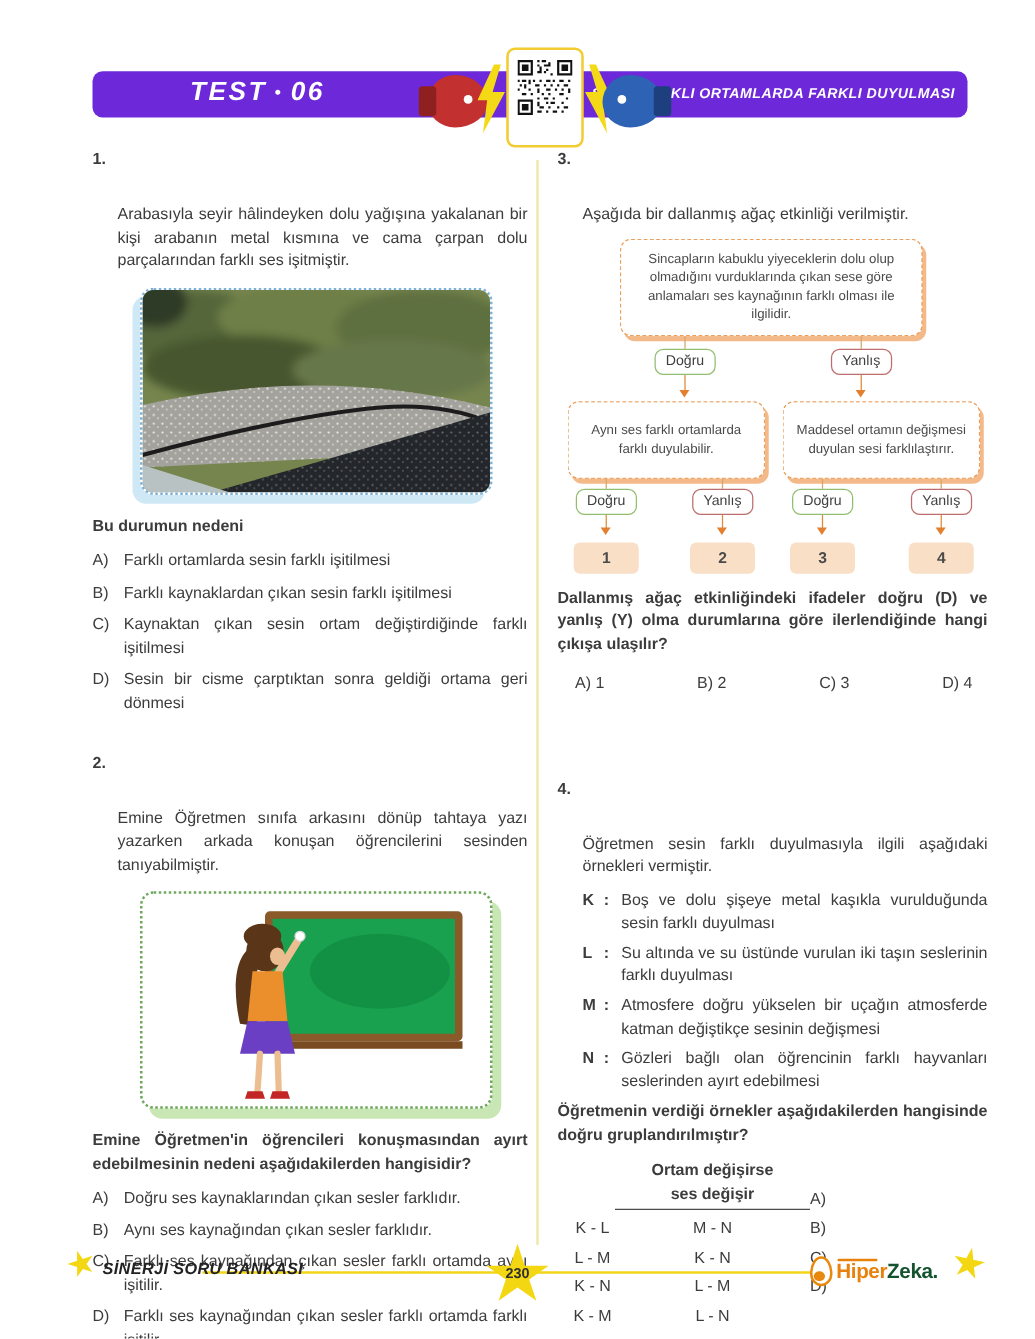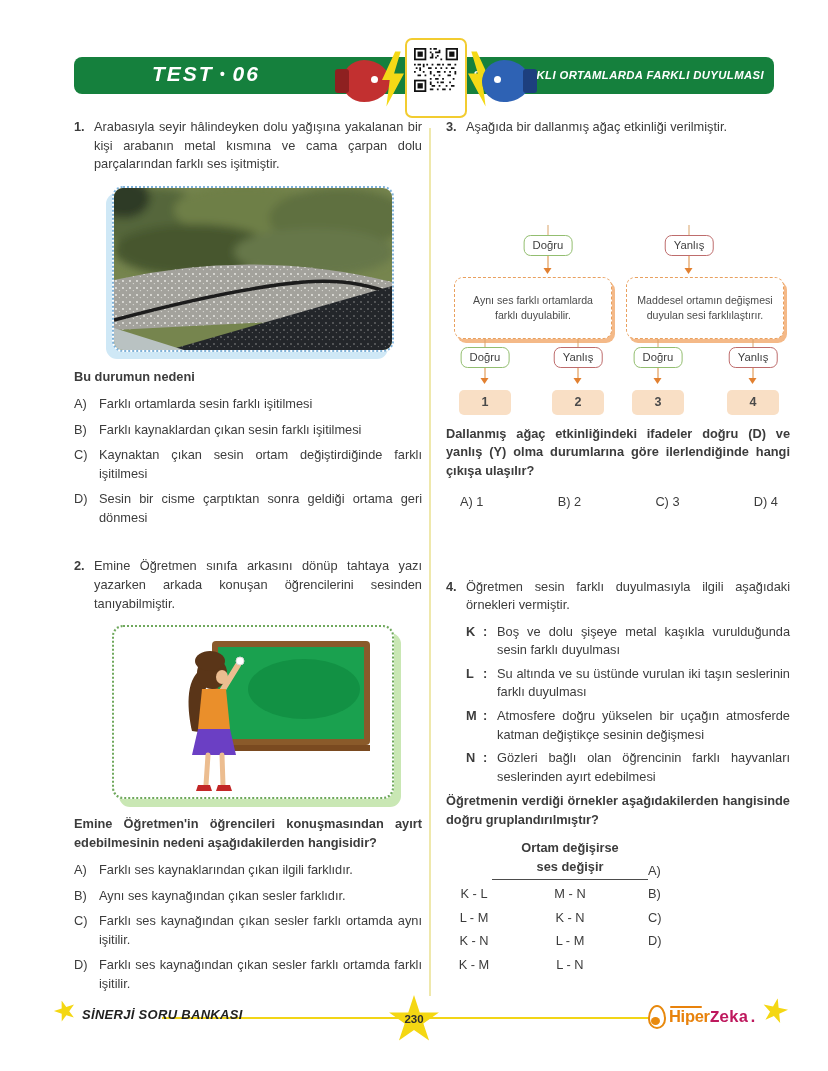--- a/index.html
+++ b/index.html
@@ -1,21 +1,21 @@
 <!DOCTYPE html>
 <html><head>
 <meta charset="utf-8">
 <style>
   html,body{margin:0;padding:0;background:#fff;}
   .page{position:relative;width:828px;height:1071px;background:#ffffff;overflow:hidden;
         font-family:"Liberation Sans", sans-serif;color:#3c3c3c;}
 
   
   .banner{position:absolute;left:74px;top:57px;width:700px;height:37px;
-          background:#15803d;border-radius:8px;}
+          background:#6d28d9;border-radius:8px;}
   .test-label{position:absolute;left:78px;top:5px;font-size:21px;font-weight:700;
           font-style:italic;color:#fff;letter-spacing:2px;white-space:nowrap;}
   .test-label .dot{font-size:14px;vertical-align:2px;padding:0 6px;}
   .topic{position:absolute;right:10px;top:12px;font-size:11.3px;font-weight:700;
          font-style:italic;color:#fff;letter-spacing:.4px;white-space:nowrap;}
   .qr-cluster{position:absolute;left:340px;top:36px;width:192px;height:88px;}
   .glove{position:absolute;width:48px;height:42px;border-radius:46% 54% 54% 46%/52% 52% 48% 48%;}
   .glove.red{left:2px;top:24px;background:#C23030;}
   .glove.red::before{content:"";position:absolute;left:-7px;top:9px;width:14px;height:24px;
         background:#8E2020;border-radius:3px;}
@@ -35,21 +35,21 @@
 
   
   .col-divider{position:absolute;left:429px;top:128px;width:2px;height:868px;background:#EFE8AC;}
 
   
   .col{position:absolute;top:118px;font-size:12.8px;line-height:1.45;}
   .col.left{left:74px;width:348px;}
   .col.right{left:446px;width:344px;}
   .q-head{display:flex;}
   .q-num{flex:none;width:20px;font-weight:700;}
-  .q-text{flex:1;text-align:justify;}
+  .q-text{flex:1;text-align:justify;margin-top:44px;}
   .prompt{font-weight:700;text-align:justify;margin:6px 0 9px;}
   .opt{display:flex;margin-bottom:7px;}
   .opt-label{flex:none;width:25px;}
   .opt-text{flex:1;text-align:justify;}
 
   .photo-frame{margin:12px 0 16px 38px;width:278px;height:162px;border:2px dotted #7FB2D9;
         border-radius:11px;box-shadow:-6px 7px 0 #CFE8F6;overflow:hidden;position:relative;}
   .illus-frame{margin:12px 0 16px 38px;width:278px;height:170px;border:2px dotted #6FA85C;
         border-radius:11px;box-shadow:7px 8px 0 #C9E7B4;background:#fff;overflow:hidden;position:relative;}
   .q2{margin-top:30px;}
@@ -103,21 +103,21 @@
         font-weight:700;color:#2e2e2e;}
   .f-logo{position:absolute;left:648px;top:10px;height:26px;display:flex;align-items:center;gap:3px;}
   .egg-icon{width:18px;height:24px;border:2.2px solid #E8890D;background:#fff;position:relative;
         border-radius:50% 50% 50% 50%/58% 58% 42% 42%;box-sizing:border-box;}
   .egg-icon::after{content:"";position:absolute;left:1px;bottom:2px;width:9px;height:8px;
         background:#E8890D;border-radius:50%;}
   .brand{font-size:16.5px;font-weight:700;letter-spacing:-.3px;}
   .hiper{color:#E8820C;position:relative;}
   .hiper::before{content:"";position:absolute;left:1px;right:8px;top:-1px;height:2px;
         background:#E8820C;border-radius:2px;}
-  .zeka{color:#be185d;font-family:Liberation Mono, monospace;}
+  .zeka{color:#14532d;}
   .f-star-right{position:absolute;left:762px;top:4px;width:26px;height:26px;transform:rotate(12deg);}
 </style>
 </head>
 <body>
 
 <div class="page">
 
   <div class="banner">
     <div class="test-label"><span>TEST</span><span class="dot">•</span><span>06</span></div>
     <div class="topic">SESİN FARKLI ORTAMLARDA FARKLI DUYULMASI</div>
@@ -230,21 +230,21 @@
             <path d="M108 128 L109 158" stroke="#ECBD90" stroke-width="5" stroke-linecap="round"></path>
             <path d="M84 158 l12 0 l2 6 l-16 0 z" fill="#C22626"></path>
             <path d="M104 158 l12 0 l2 6 l-16 0 z" fill="#C22626"></path>
           </g>
         </svg>
       </div>
       <div class="prompt">Emine Öğretmen'in öğrencileri konuşmasından ayırt edebilmesinin nedeni aşağıdakilerden hangisidir?</div>
       <div class="options">
         <div class="opt">
             <span class="opt-label">A)</span>
-            <span class="opt-text">Farklı ses kaynaklarından çıkan ilgili farklıdır.</span>
+            <span class="opt-text">Doğru ses kaynaklarından çıkan sesler farklıdır.</span>
           </div>
         <div class="opt">
             <span class="opt-label">B)</span>
             <span class="opt-text">Aynı ses kaynağından çıkan sesler farklıdır.</span>
           </div>
         <div class="opt">
             <span class="opt-label">C)</span>
             <span class="opt-text">Farklı ses kaynağından çıkan sesler farklı ortamda aynı işitilir.</span>
           </div>
         <div class="opt">
@@ -257,20 +257,21 @@
 
   <div class="col right">
 
     <div class="question">
       <div class="q-head">
         <span class="q-num">3.</span>
         <span class="q-text">Aşağıda bir dallanmış ağaç etkinliği verilmiştir.</span>
       </div>
 
       <div class="flow">
+        <div class="f-box f-root">Sincapların kabuklu yiyeceklerin dolu olup olmadığını vurduklarında çıkan sese göre anlamaları ses kaynağının farklı olması ile ilgilidir.</div>
 
         <div class="vl" style="left:102px;top:78px;height:10px;"></div>
         <div class="vl" style="left:243px;top:78px;height:10px;"></div>
 
         <div class="f-label t" style="left:102px;top:88px;">Doğru</div>
         <div class="f-label f" style="left:243px;top:88px;">Yanlış</div>
 
         <div class="varrow" style="left:102px;top:109px;height:16px;"></div>
         <div class="varrow" style="left:243px;top:109px;height:16px;"></div>
 

